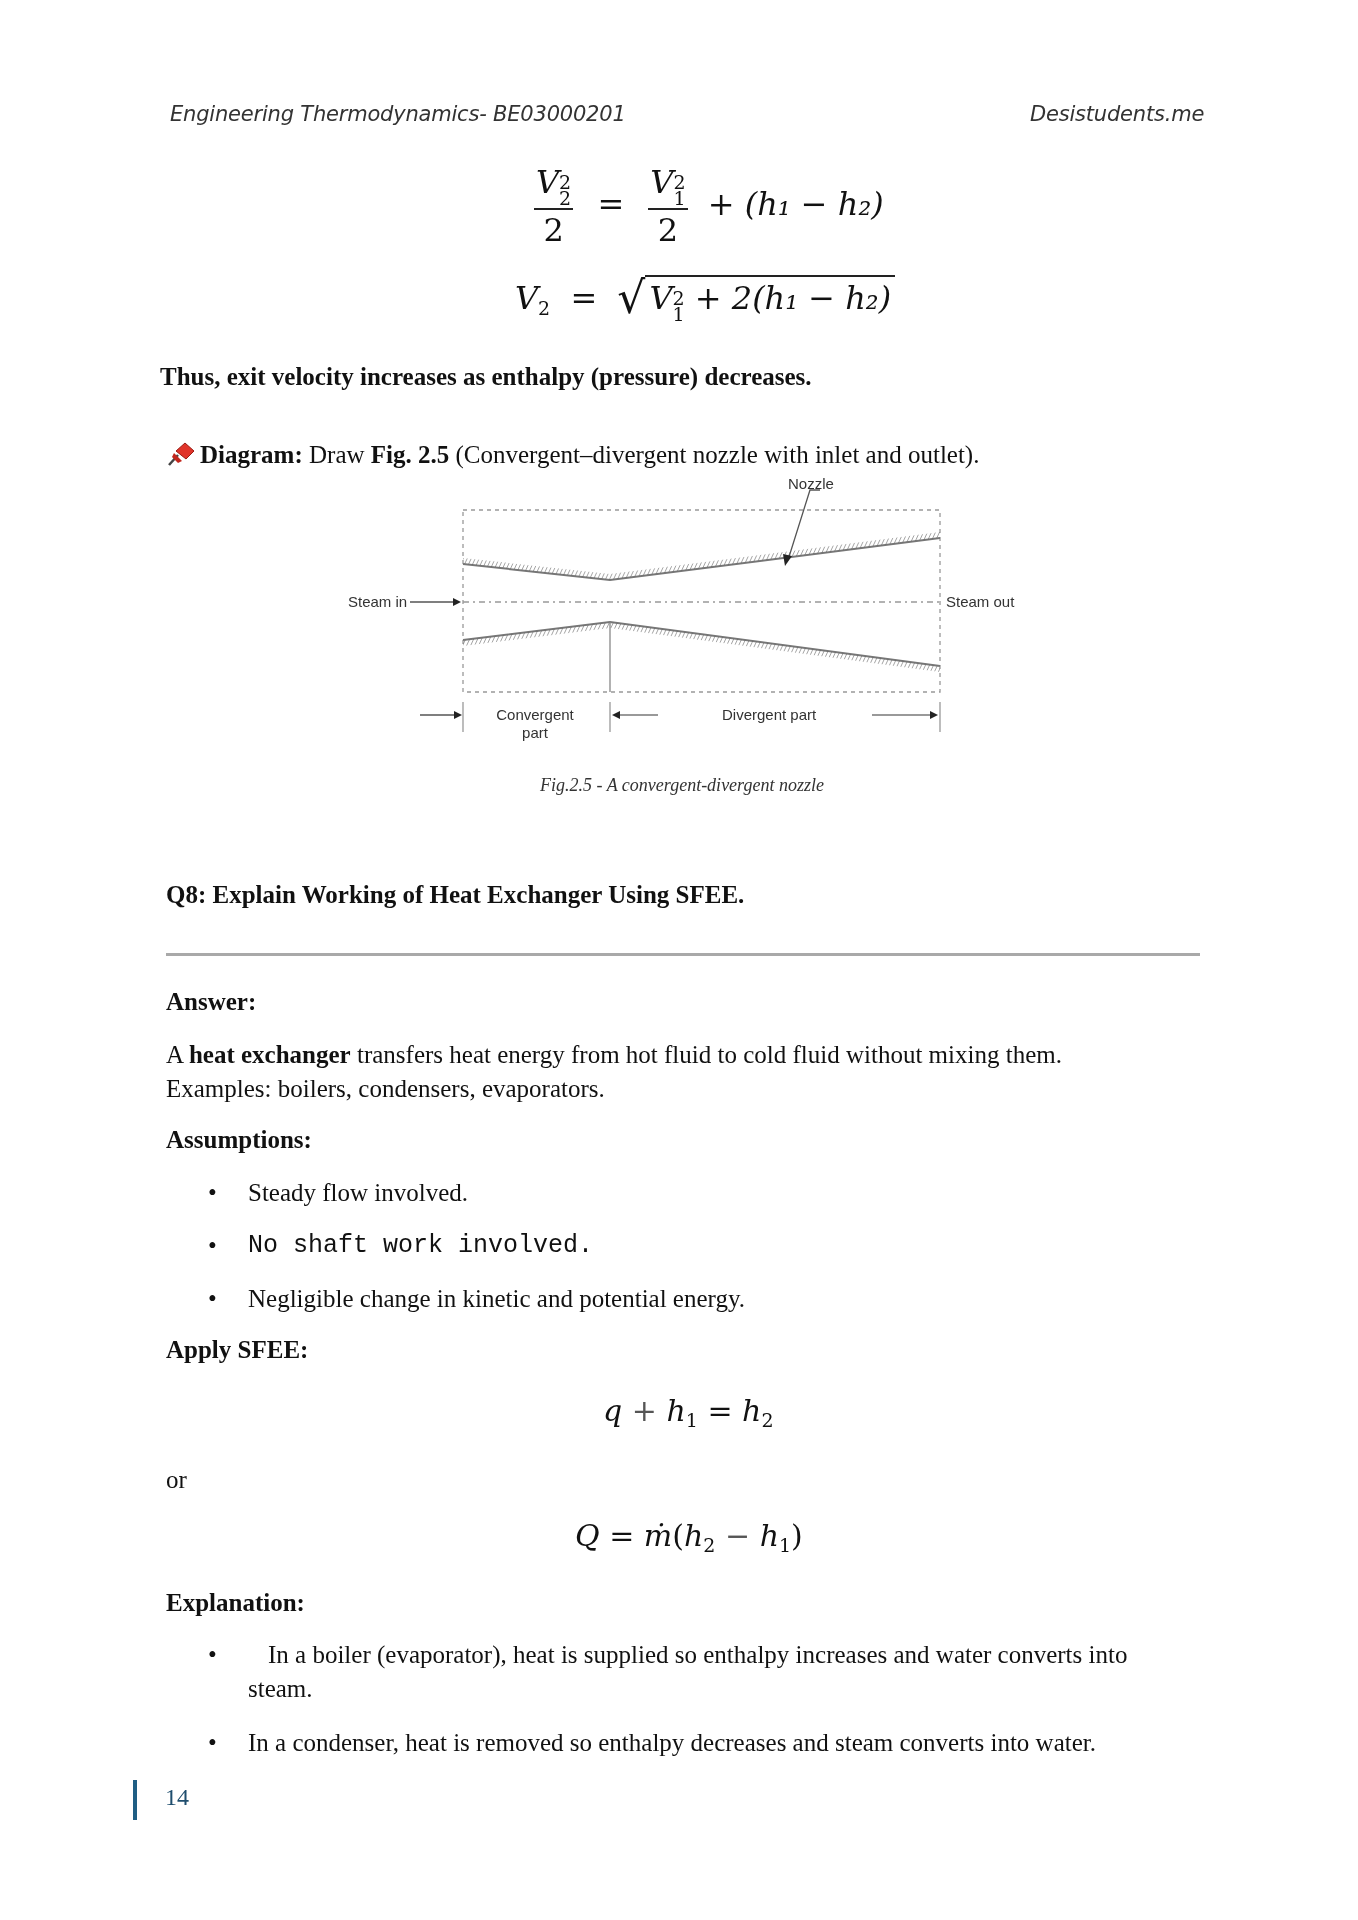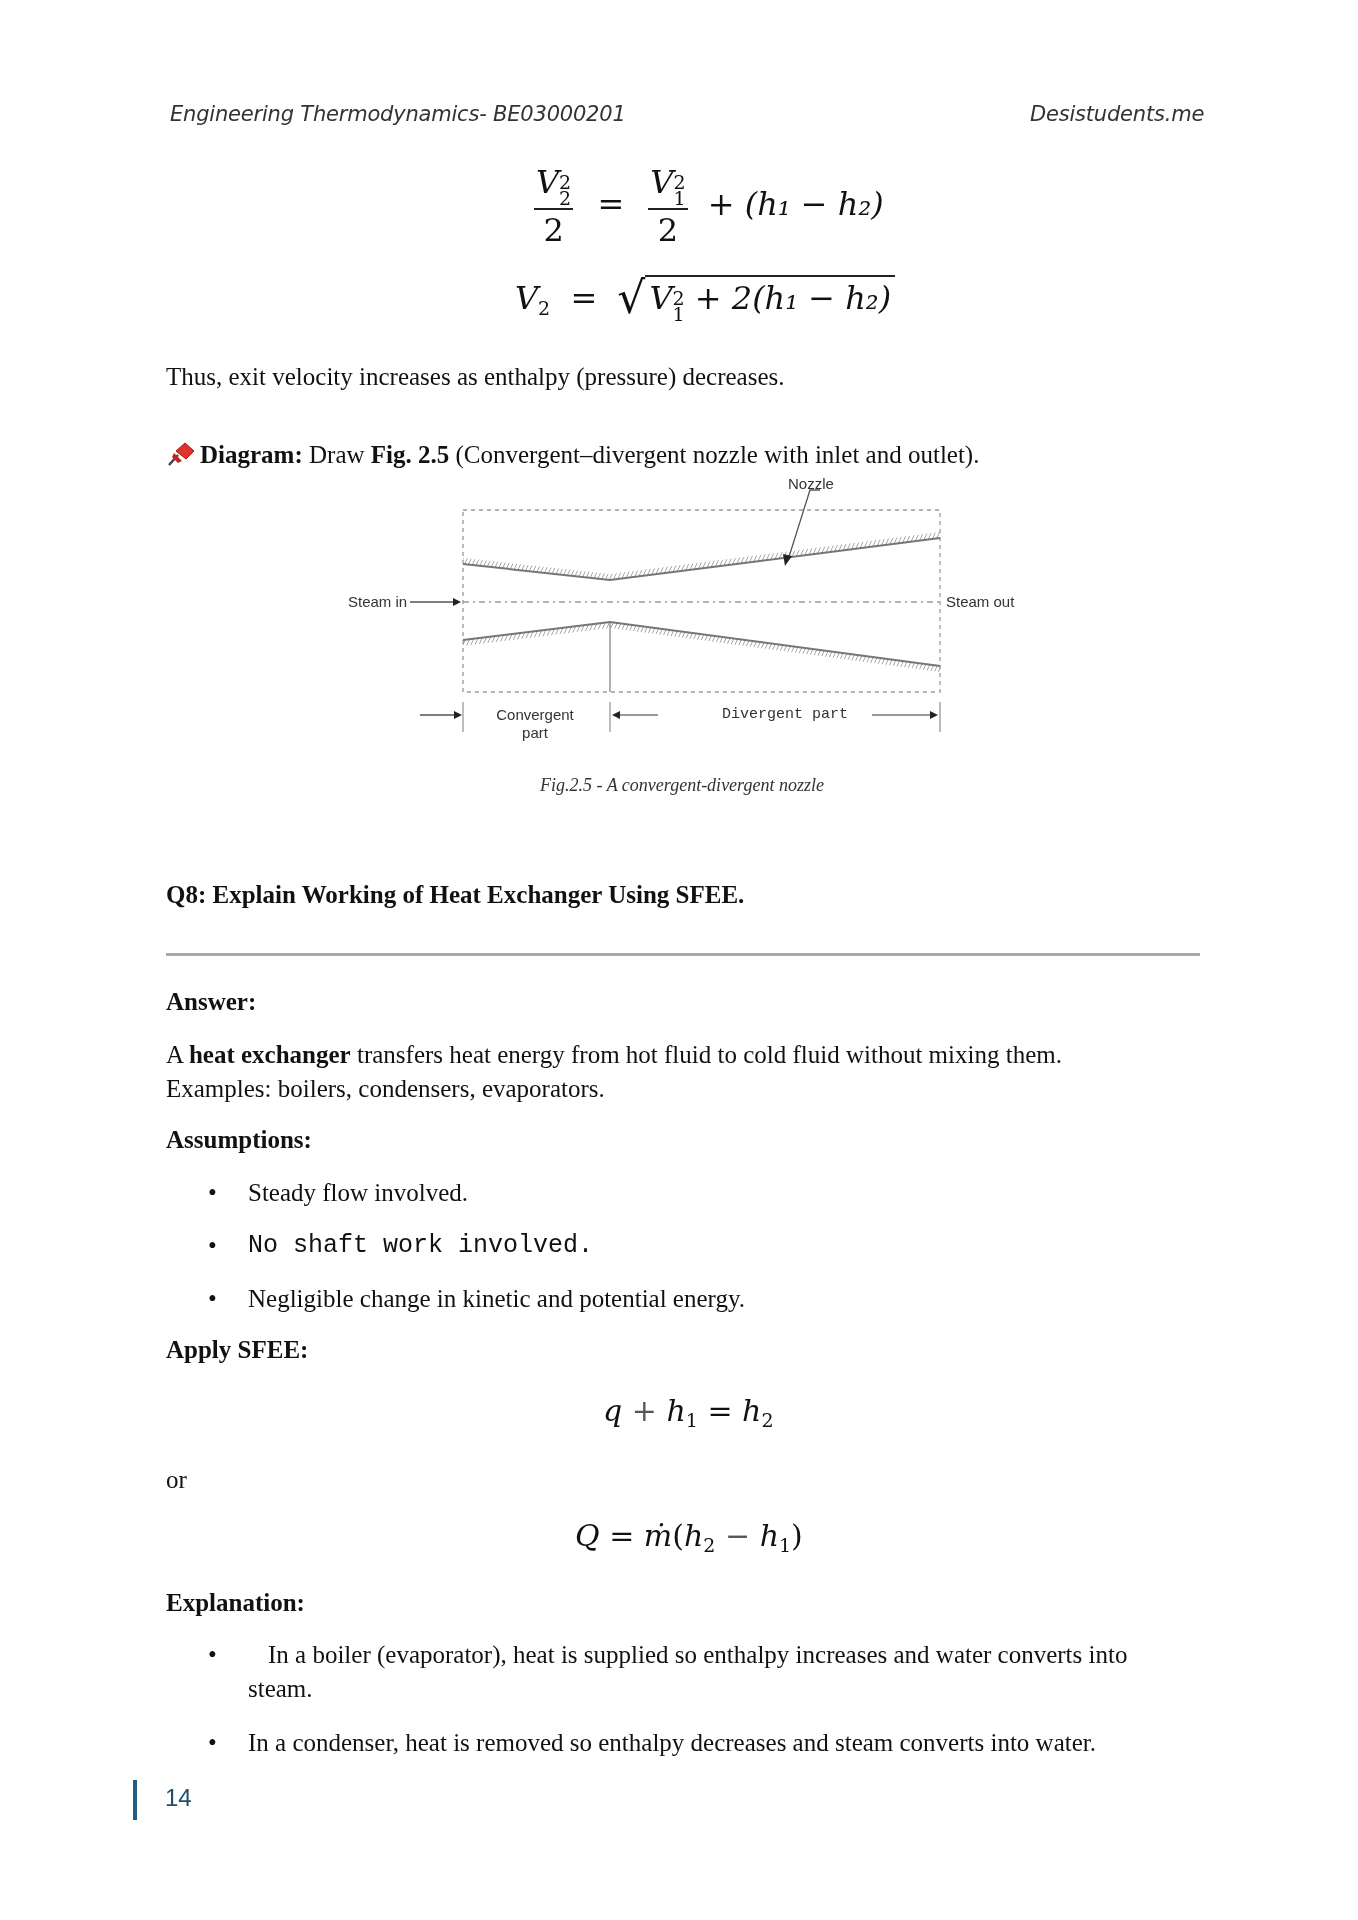--- a/index.html
+++ b/index.html
@@ -14,21 +14,21 @@
   .math sub { font-size:19px; font-style:normal; vertical-align:-6px; }
   .frac { display:inline-flex; flex-direction:column; align-items:center; vertical-align:middle; margin:0 4px; }
   .frac .num { border-bottom:2px solid #222; padding:0 2px 2px; line-height:40px; }
   .frac .den { line-height:40px; }
   .sv { display:inline-block; position:relative; }
   .sqrt-body { border-top:2px solid #222; padding:2px 4px 0 4px; display:inline-block; }
   .rule { position:absolute; left:166px; width:1034px; height:3px; background:#a9a9a9; }
   .fig-cap { font-family:"Liberation Serif", serif; font-style:italic; font-size:18px; color:#333; }
   .fig-lbl { font-family:"Liberation Sans", sans-serif; font-size:15px; color:#333; }
   .pg-bar { position:absolute; left:133px; top:1780px; width:4px; height:40px; background:#1f5e84; }
-  .pg-num { position:absolute; left:165px; top:1784px; font-family:Liberation Sans, sans-serif; font-size:24px; color:#1f4e6e; }
+  .pg-num { position:absolute; left:165px; top:1784px; font-family:Liberation Serif, serif; font-size:24px; color:#1f4e6e; }
 </style>
 </head>
 <body>
 
 <div class="abs hdr" style="left:170px;">Engineering Thermodynamics- BE03000201</div>
 <div class="abs hdr" style="left:1030px;">Desistudents.me</div>
 
 <div class="abs math" style="left:530px; top:162px;">
   <span class="frac">
     <span class="num"><i>V</i><span class="sv" style="display:inline-flex;flex-direction:column;line-height:16px;vertical-align:4px;">
@@ -50,21 +50,21 @@
 
 <div class="abs math" style="left:515px; top:272px;">
   <i>V</i><sub>2</sub>
   <span style="margin:0 10px;">=</span>
   <span style="font-size:44px; vertical-align:-4px;">√</span><span class="sqrt-body"><i>V</i><span class="sv" style="display:inline-flex;flex-direction:column;line-height:16px;vertical-align:4px;">
         <span style="font-size:19px;">2</span>
         <span style="font-size:19px;">1</span>
       </span><i> + 2(h₁ − h₂)</i></span>
 </div>
 
-<div class="abs txt" style="left:166px; top:360px;">Thus, exit velocity increases as enthalpy (pressure) decreases.</div>
+<div class="abs txt" style="left:160px; top:360px;font-weight:bold;">Thus, exit velocity increases as enthalpy (pressure) decreases.</div>
 
 <div class="abs txt" style="left:166px; top:438px;">
   <span style="display:inline-block; width:34px; vertical-align:-4px;">
     <svg width="30" height="26" viewBox="0 0 30 26">
       <line x1="3" y1="24" x2="12" y2="14" stroke="#444" stroke-width="2.5"></line>
       <polygon points="10,10 19,2 28,10 20,18" fill="#e0342a" stroke="#9b1c14" stroke-width="1"></polygon>
       <polygon points="8,12 16,20 12,22 6,16" fill="#c2261d"></polygon>
     </svg>
   </span><span class="b">Diagram:</span><span style="white-space:pre;"> Draw </span><span class="b">Fig. 2.5</span><span> (Convergent–divergent nozzle with inlet and outlet).</span>
 </div>
@@ -105,21 +105,21 @@
     <line x1="532" y1="245" x2="592" y2="245" stroke="#777" stroke-width="1.3"></line>
     <polygon points="598,245 590,241 590,249" fill="#222"></polygon>
   </svg>
   <div class="abs fig-lbl" style="left:448px; top:5px;">Nozzle</div>
   <div class="abs fig-lbl" style="left:8px; top:123px;">Steam in</div>
   <div class="abs fig-lbl" style="left:606px; top:123px;">Steam out</div>
   <div class="abs fig-lbl" style="left:150px; top:236px; text-align:center; width:90px; line-height:18px;">
     <div>Convergent</div>
     <div>part</div>
   </div>
-  <div class="abs fig-lbl" style="left:382px; top:236px;font-family:Liberation Mono, monospace;">Divergent part</div>
+  <div class="abs fig-lbl" style="left:382px; top:236px;">Divergent part</div>
 </div>
 <div class="abs fig-cap" style="left:540px; top:775px;">Fig.2.5 - A convergent-divergent nozzle</div>
 
 <div class="abs txt b" style="left:166px; top:878px;">Q8: Explain Working of Heat Exchanger Using SFEE.</div>
 <div class="rule" style="top:953px;"></div>
 
 <div class="abs txt b" style="left:166px; top:985px;">Answer:</div>
 <div class="abs txt" style="left:166px; top:1038px;">
   <span style="white-space:pre;">A </span><span class="b">heat exchanger</span><span> transfers heat energy from hot fluid to cold fluid without mixing them.</span>
 </div>

